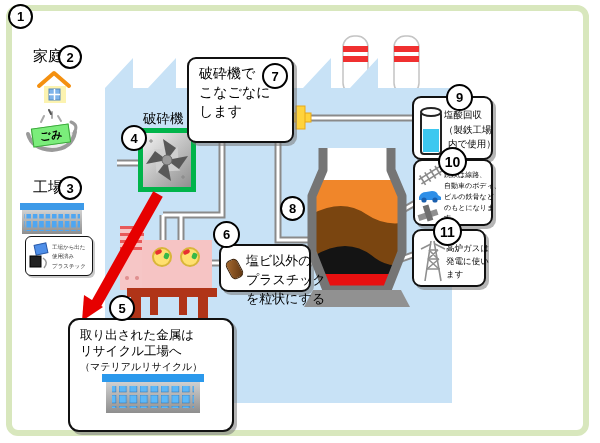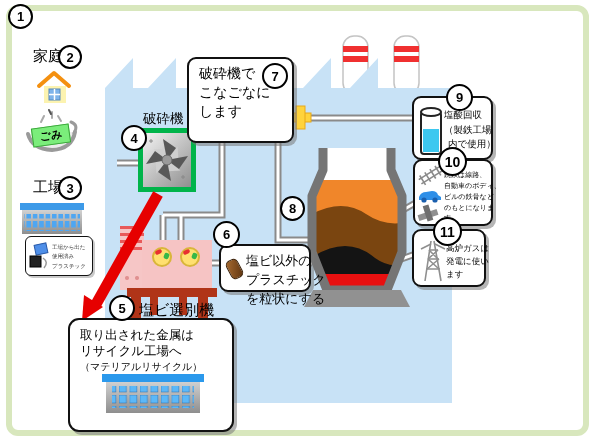--- a/index.html
+++ b/index.html
@@ -196,21 +196,20 @@
   <div class="abs panel"></div>
   <div class="abs mbody"></div>
   <div class="gauge" style="left:152px;top:247px;"></div>
   <div class="gauge" style="left:180px;top:247px;"></div>
   <div class="abs tbar"></div>
   <div class="abs leg" style="left:131px;top:297px;width:10px;height:24px;"></div>
   <div class="abs leg" style="left:198px;top:297px;width:10px;height:24px;"></div>
   <div class="abs leg" style="left:150px;top:297px;width:8px;height:18px;"></div>
   <div class="abs leg" style="left:179px;top:297px;width:8px;height:18px;"></div>
   <div class="abs circ" style="left:109px;top:295px;width:26px;height:26px;">5</div>
-  <div class="abs lbl" style="left:139px;top:301px;font-size:15px;">塩ビ選別機</div>
 
   <svg class="abs z20" width="600" height="443" viewBox="0 0 600 443" style="pointer-events:none;">
     <path d="M158,194 L95,306" stroke="#e60000" stroke-width="11" fill="none"></path>
     <polygon points="82,321 84,295 103,307" fill="#e60000"></polygon>
   </svg>
 
   <div class="abs notebox" style="left:187px;top:57px;width:107px;height:86px;">
     <div class="notetext" style="left:10px;top:5px;font-size:14px;line-height:1.35;">
       <div>破砕機で</div>
       <div>こなごなに</div>

